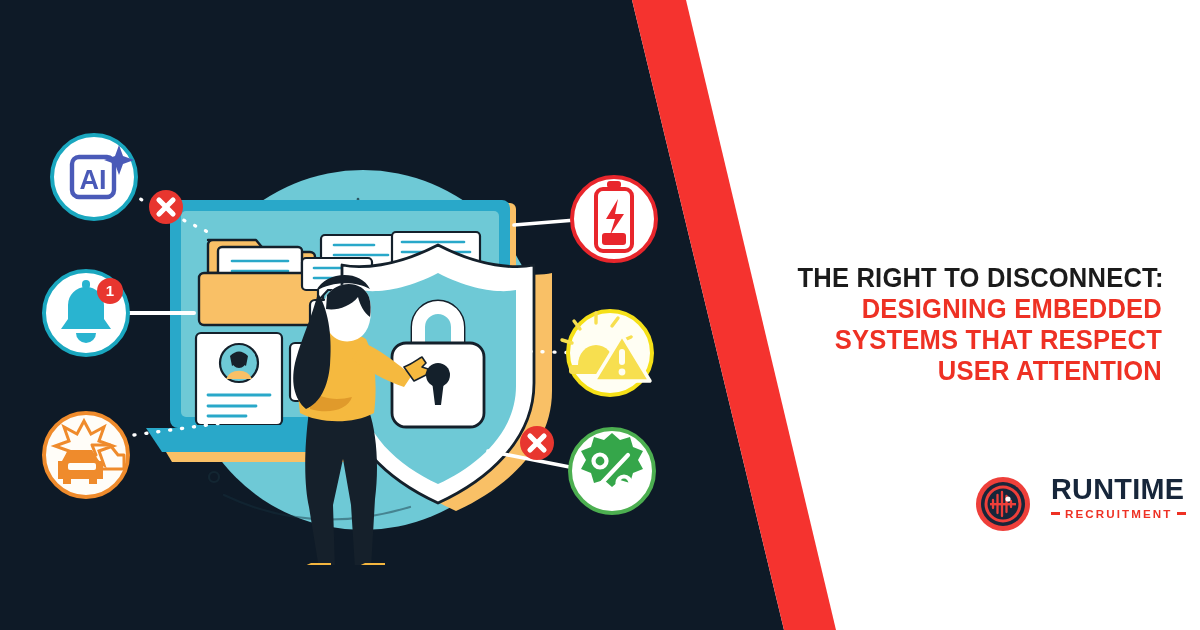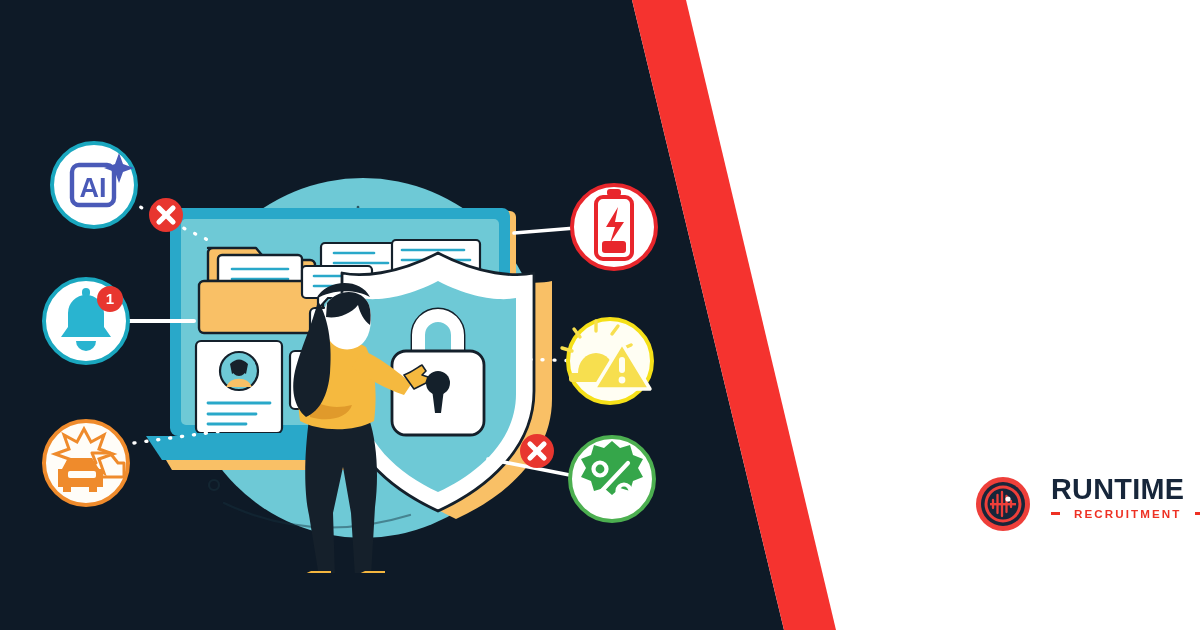--- a/index.html
+++ b/index.html
@@ -50,29 +50,29 @@
   .copy .l2, .copy .l3, .copy .l4 { color:#ee3124; }
 
   
   .logo { position:absolute; left:975px; top:472px; width:190px; height:68px; }
   .logo-mark { position:absolute; left:0; top:4px; width:56px; height:56px; }
   .logo-text { position:absolute; left:76px; top:0; width:124px; }
   .logo-word {
     font-weight:bold; font-size:30px; color:#17263a; letter-spacing:0.3px;
     line-height:34px; transform:scaleX(0.96); transform-origin:left center;
   }
-  .logo-sub-row { display:flex; align-items:center; gap:14px; margin-top:1px; }
+  .logo-sub-row { display:flex; align-items:center; gap:5px; margin-top:1px; }
   .logo-dash { height:3px; background:#ee3124; flex:0 0 9px; }
   .logo-sub {
     font-weight:bold; font-size:11.6px; color:#ee3124; letter-spacing:2.1px;
     white-space:nowrap;
   }
 
   
-  .illus { position:absolute; left:18px; top:103px; width:660px; height:470px; }
+  .illus { position:absolute; left:18px; top:95px; width:660px; height:470px; }
   .illus svg { display:block; width:660px; height:470px; }
 </style>
 </head>
 <body>
 
 <div id="stage">
 
   <div class="bg-white"></div>
   <div class="bg-navy"></div>
   <div class="bg-soft-shadow"></div>
@@ -282,20 +282,26 @@
         <path d="M594 338 l8 7 l10 -3 l3 10 l10 4 l-5 9 l5 9 l-10 4 l-3 10 l-10 -3 l-8 7 l-8 -7 l-10 3 l-3 -10 l-10 -4 l5 -9 l-5 -9 l10 -4 l3 -10 l10 3 z" fill="#35a64a"></path>
         <g stroke="#ffffff" stroke-width="4.2" fill="none">
           <circle cx="582" cy="366" r="6.5"></circle>
           <circle cx="606" cy="388" r="6.5"></circle>
           <path d="M610 360 l-32 34" stroke-linecap="round"></path>
         </g>
       </g>
     </svg>
   </div>
 
+  <div class="copy">
+    <div class="line l1">THE RIGHT TO DISCONNECT:</div>
+    <div class="line l2">DESIGNING EMBEDDED</div>
+    <div class="line l3">SYSTEMS THAT RESPECT</div>
+    <div class="line l4">USER ATTENTION</div>
+  </div>
 
   <div class="logo">
     <div class="logo-mark">
       <svg viewBox="0 0 56 56" xmlns="http://www.w3.org/2000/svg">
         <circle cx="28" cy="28" r="27" fill="#ee3f3a"></circle>
         <circle cx="28" cy="28" r="22" fill="#17263a"></circle>
         <circle cx="28" cy="28" r="18.5" fill="#ee3f3a"></circle>
         <circle cx="28" cy="28" r="15.5" fill="#17263a"></circle>
         <g stroke="#ee3f3a" stroke-width="2.3" stroke-linecap="round">
           <path d="M18 24 v8"></path>

